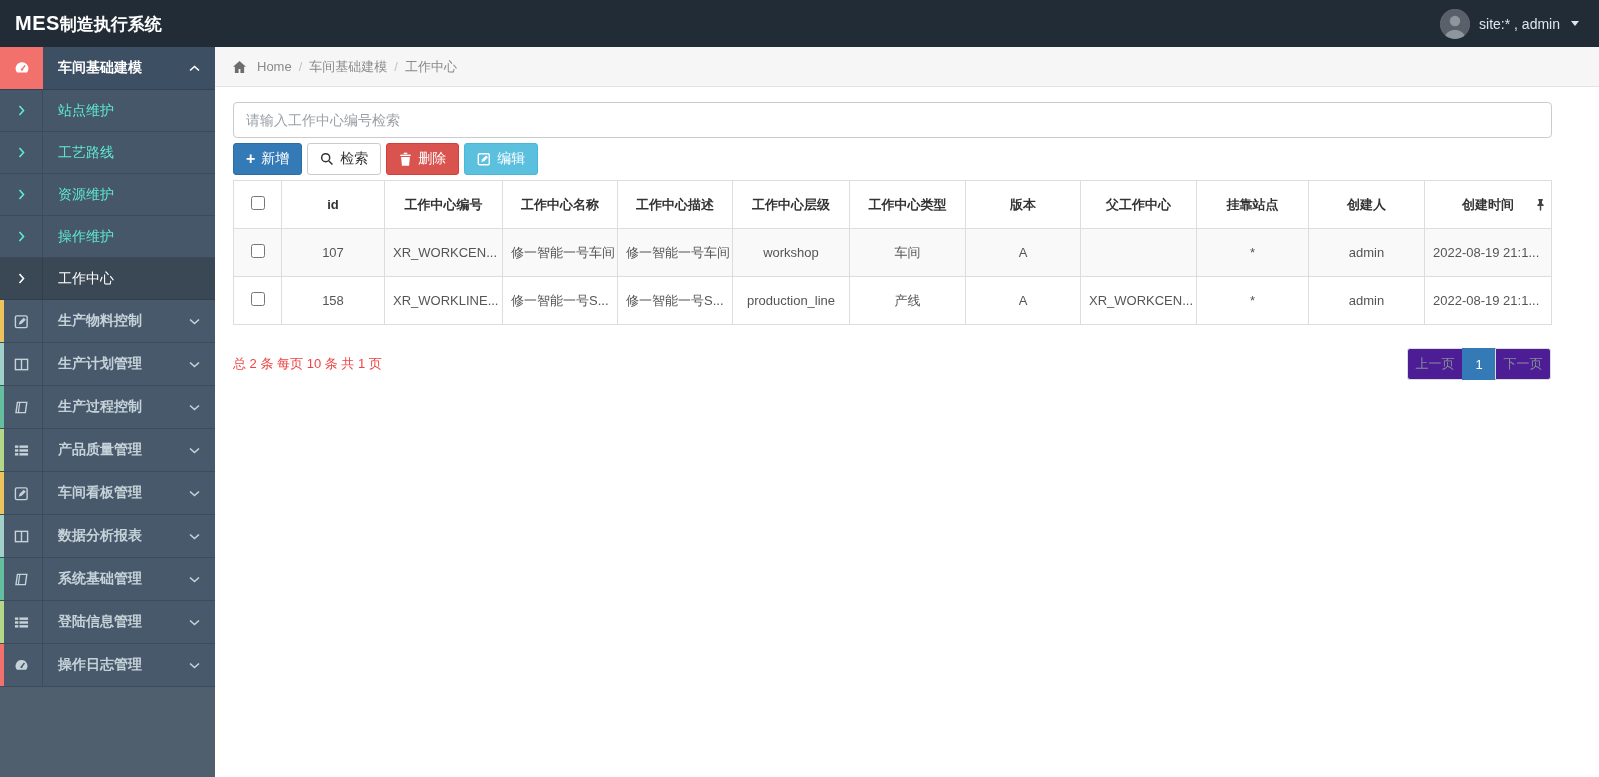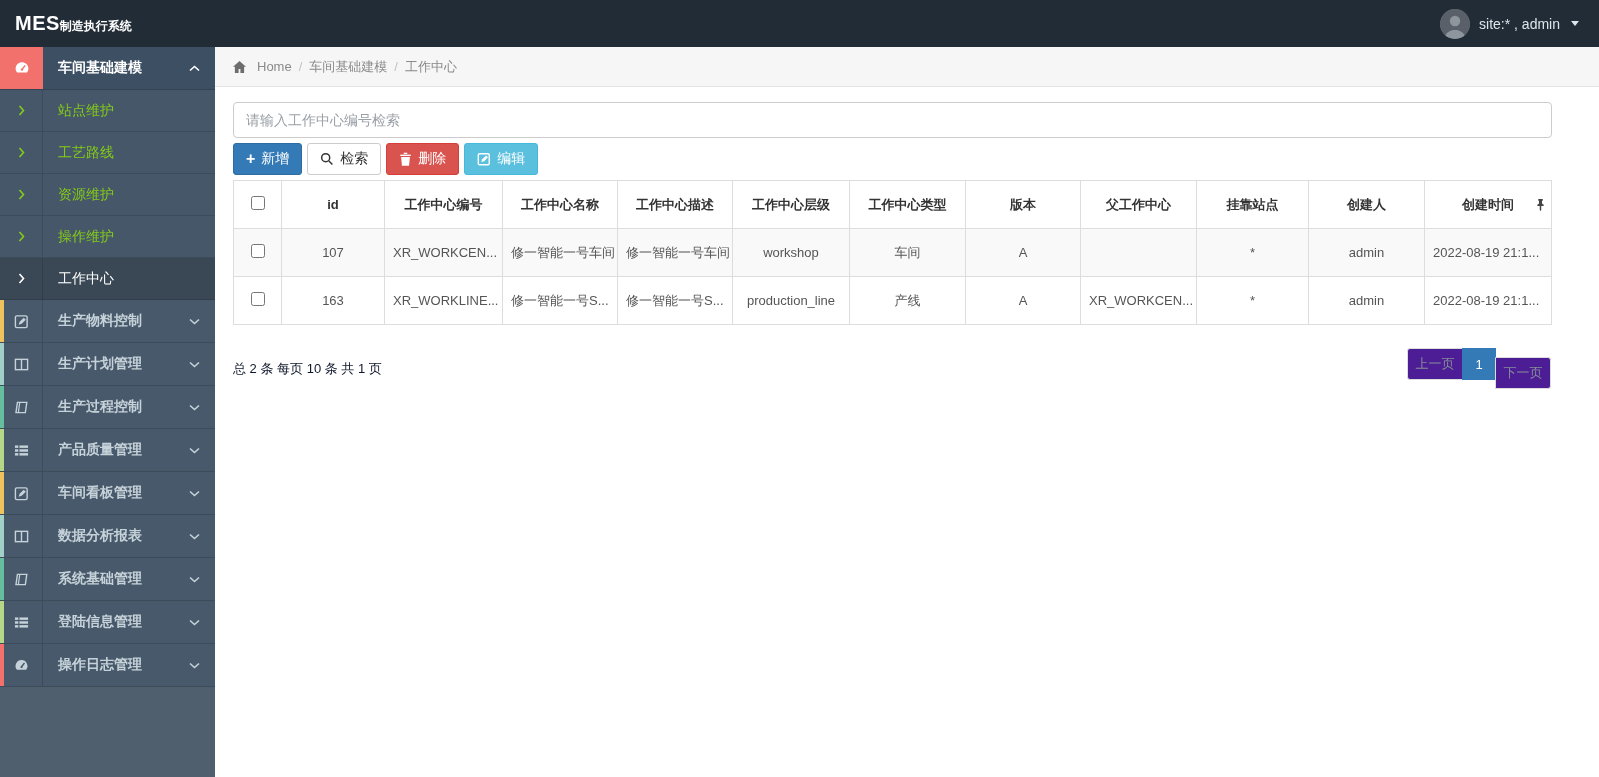--- a/index.html
+++ b/index.html
@@ -4,21 +4,21 @@
 <style>
   * { box-sizing: border-box; margin: 0; padding: 0; }
   html,body { width:1599px; height:777px; overflow:hidden;
     font-family:"Liberation Sans","DejaVu Sans",sans-serif; background:#fff; }
 
   
   .navbar { height:47px; background:#222c36; display:flex; align-items:center;
     justify-content:space-between; color:#fff; }
   .logo { width:215px; padding-left:15px; white-space:nowrap; color:#fff; font-weight:bold; }
   .logo .mes { font-size:20px; letter-spacing:.5px; }
-  .logo .suffix { font-size:12px; }
+  .logo .suffix { font-size:17px; }
   .nav-user { display:flex; align-items:center; gap:9px; margin-right:20px;
     color:#dde6ec; font-size:14px; cursor:pointer; }
   .avatar { width:30px; height:30px; border-radius:50%; background:#6b7178;
     overflow:hidden; display:flex; align-items:flex-end; justify-content:center; }
   .caret-down { width:0; height:0; border-left:4px solid transparent;
     border-right:4px solid transparent; border-top:5px solid #dde6ec; margin-left:2px; }
 
   
   .layout { display:flex; height:730px; }
 
@@ -33,21 +33,21 @@
   .strip-green  { background:#65bf9e; }
   .strip-ygreen { background:#b4d788; }
   .icon-cell { width:43px; display:flex; align-items:center; justify-content:center;
     border-right:1px solid rgba(0,0,0,.15); flex-shrink:0; }
   .icon-cell svg { display:block; }
   .menu-label { flex:1; display:flex; align-items:center; padding-left:15px; font-weight:bold; }
   .menu-chevron { display:flex; align-items:center; margin-right:15px; }
   .group-active { background:#3c4f63; color:#fff; }
   .group-active .icon-cell { background:#f3716d; border-right:none; color:#fff; }
   .submenu-row { height:42px; display:flex; align-items:stretch; background:#46576a;
-    border-bottom:1px solid rgba(0,0,0,.12); color:#84cc16; font-size:14px; cursor:pointer; }
+    border-bottom:1px solid rgba(0,0,0,.12); color:#5eead4; font-size:14px; cursor:pointer; }
   .submenu-row .icon-cell { border-right:1px solid rgba(0,0,0,.12); }
   .submenu-row .menu-label { font-weight:normal; }
   .submenu-active { background:#3a4754; color:#fff; }
   .sidebar-filler { flex:1; background:#4f5f6d; }
 
   
   .main { flex:1; display:flex; flex-direction:column; background:#fff; }
   .breadcrumb-bar { height:40px; background:#f6f6f6; border-bottom:1px solid #e4e4e4;
     display:flex; align-items:center; padding-left:18px; font-size:13px; color:#8a8a8a; }
   .crumb { color:#8a8a8a; text-decoration:none; display:flex; align-items:center; gap:11px; }
@@ -75,27 +75,27 @@
     text-align:center; overflow:hidden; white-space:nowrap; }
   .grid th { color:#333; font-weight:bold; position:relative; background:#fff; }
   .grid tr.striped td { background:#f9f9f9; }
   .grid td.al, .grid th.al-head { text-align:left; }
   .grid input[type=checkbox] { width:14px; height:14px; }
   .pin-btn { position:absolute; right:6px; top:50%; transform:translateY(-50%);
     cursor:pointer; color:#444; display:flex; }
 
   .pager-row { width:1318px; margin-top:23px; display:flex; align-items:center;
     justify-content:space-between; }
-  .pager-summary { color:#0f172a; font-size:13px; }
+  .pager-summary { color:#ef4444; font-size:13px; }
   .pager { display:flex; }
   .pager .pg { min-width:56px; height:32px; border:1px solid #ddd; margin-left:-1px;
     display:flex; align-items:center; justify-content:center; background:#4c1d95;
     color:#848e96; font-size:13px; cursor:pointer; }
   .pager .pg:first-child { border-radius:3px 0 0 3px; margin-left:0; }
-  .pager .pg:last-child { border-radius:0 3px 3px 0;margin-top:9px; }
+  .pager .pg:last-child { border-radius:0 3px 3px 0; }
   .pager .pg.active { background:#337ab7; border-color:#337ab7; color:#fff; min-width:34px; }
 </style>
 </head>
 <body>
 
 <div class="navbar">
   <div class="logo"><span class="mes">MES</span><span class="suffix">制造执行系统</span></div>
   <div class="nav-user">
     <span class="avatar">
       <svg width="30" height="30" viewBox="0 0 30 30">
@@ -420,21 +420,21 @@
             <td>workshop</td>
             <td>车间</td>
             <td>A</td>
             <td class="al"></td>
             <td>*</td>
             <td>admin</td>
             <td class="al">2022-08-19 21:1...</td>
           </tr>
           <tr>
             <td><input type="checkbox" style=""></td>
-            <td>163</td>
+            <td>158</td>
             <td class="al">XR_WORKLINE...</td>
             <td class="al">修一智能一号S...</td>
             <td class="al">修一智能一号S...</td>
             <td>production_line</td>
             <td>产线</td>
             <td>A</td>
             <td class="al">XR_WORKCEN...</td>
             <td>*</td>
             <td>admin</td>
             <td class="al">2022-08-19 21:1...</td>

